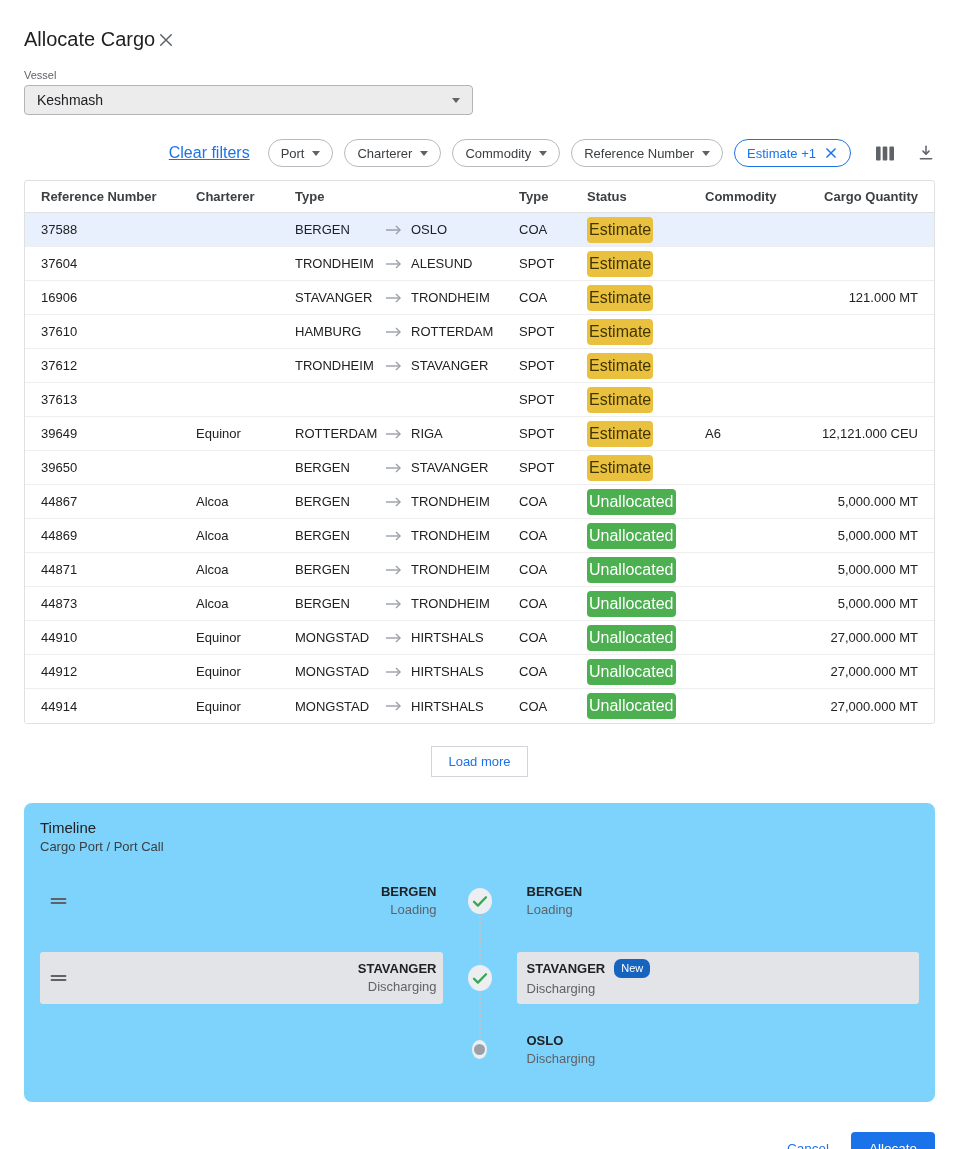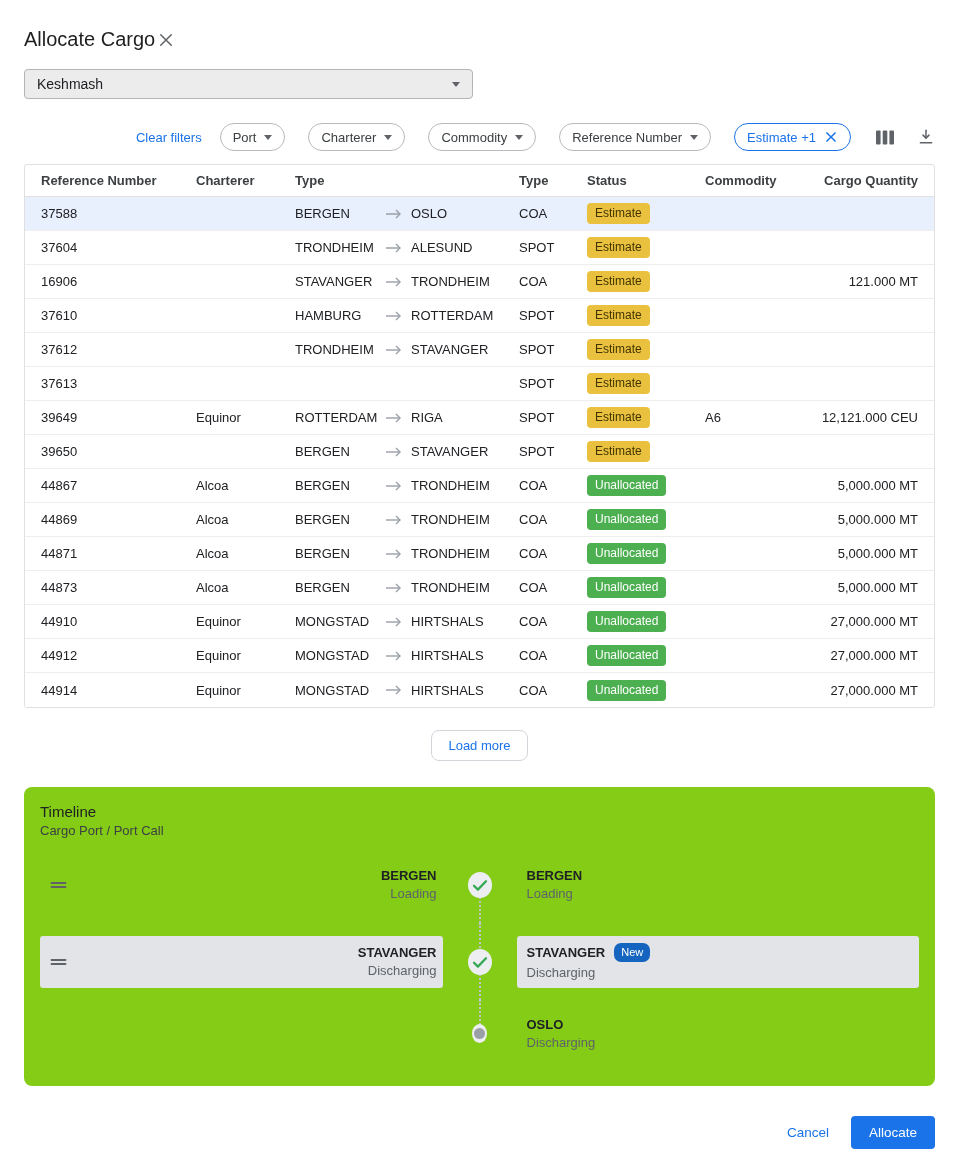--- a/index.html
+++ b/index.html
@@ -21,22 +21,22 @@
   .vessel-label { display: block; font-size: 11px; color: #5f6368; margin-bottom: 4px; }
   .select {
     width: 449px; height: 30px; background: #ececec; border: 1px solid #b4b4b4;
     border-radius: 4px; display: flex; align-items: center; justify-content: space-between;
     padding: 0 12px; font-size: 14px; cursor: pointer;
   }
   .caret { width: 0; height: 0; border-left: 4px solid transparent; border-right: 4px solid transparent; border-top: 5px solid #5f6368; display: inline-block; }
 
   
   .filter-row { margin-top: 24px; display: flex; justify-content: flex-end; align-items: center; }
-  .clear-link { color: #1a73e8; font-size: 13px; cursor: pointer; background: none; border: none; font-family: inherit; margin-right: 18px; }
-  .chips { display: flex; gap: 23px; align-items: center; }
+  .clear-link { color: #1a73e8; font-size: 16px; text-decoration: underline; cursor: pointer; background: none; border: none; font-family: inherit; margin-right: 18px; }
+  .chips { display: flex; gap: 11px; align-items: center; }
   .chip {
     display: inline-flex; align-items: center; gap: 8px; height: 28px; padding: 0 12px;
     background: #fff; border: 1px solid #b7bbbf; border-radius: 16px;
     font-size: 13px; color: #3c4043; cursor: pointer; font-family: inherit; white-space: nowrap;
   }
   .chip.active { border: 1.5px solid #1a73e8; color: #1a73e8; }
   .chip-x { display: inline-flex; line-height: 0; }
   .icon-group { display: flex; gap: 22px; margin-left: 24px; align-items: center; }
   .icon-btn { background: none; border: none; cursor: pointer; line-height: 0; padding: 0; }
 
@@ -45,31 +45,31 @@
   .thead, .trow { display: grid; grid-template-columns: 155px 99px 224px 68px 118px 100px 1fr; align-items: center; }
   .thead { height: 32px; border-bottom: 1px solid #e0e0e0; }
   .hcell { font-weight: 700; color: #3c4043; }
   .cell { padding-left: 16px; font-size: 13px; white-space: nowrap; overflow: hidden; }
   .c6 { padding-right: 16px; text-align: right; padding-left: 4px; }
   .trow { height: 34px; border-bottom: 1px solid #eeeeee; background: #fff; cursor: pointer; }
   .trow:last-child { border-bottom: none; }
   .route { display: flex; align-items: center; }
   .r-from { width: 90px; flex: none; }
   .r-arrow { width: 26px; flex: none; display: inline-flex; align-items: center; }
-  .badge { display: inline-block; font-size: 12px; padding: 3px 8px; border-radius: 4px; line-height: 1.25; }
+  .badge { display: inline-block; font-size: 16px; padding: 3px 2px; border-radius: 4px; line-height: 1.25; }
 
   
   .loadmore-wrap { text-align: center; margin: 22px 0 26px; }
   .loadmore {
     padding: 7px 16px; font-size: 13px; color: #1a73e8; border: 1px solid #d2d6db;
-    background: #fff; border-radius: 8px; cursor: pointer; font-family: inherit;
+    background: #fff; border-radius: 0; cursor: pointer; font-family: inherit;
   }
 
   
-  .timeline { background: #84cc16; border-radius: 8px; padding: 16px 16px 20px; }
+  .timeline { background: #7dd3fc; border-radius: 8px; padding: 16px 16px 20px; }
   .tl-title { font-size: 15px; color: #202124; }
   .tl-sub { font-size: 13px; color: #3c4043; margin-top: 3px; }
   .tl-rows { margin-top: 8px; }
   .tlrow { display: grid; grid-template-columns: 1fr 74px 1fr; align-items: center; min-height: 77px; }
   .tlrow.last { min-height: 66px; }
   .tl-left { display: flex; align-items: center; height: 52px; border-radius: 3px; padding: 0 6px 0 10px; }
   .tl-right { display: flex; align-items: center; height: 52px; border-radius: 3px; padding: 0 10px; }
   .tlrow.highlight .tl-left, .tlrow.highlight .tl-right { background: #e2e4e8; }
   .drag { line-height: 0; cursor: grab; flex: none; }
   .tl-text { margin-left: auto; text-align: right; }
@@ -98,20 +98,21 @@
   <div class="dlg-header">
     <h1 class="dlg-title">Allocate Cargo</h1>
     <button class="close-btn" aria-label="Close">
       <svg width="18" height="18" viewBox="0 0 24 24" fill="none" stroke="#5f6368" stroke-width="2" stroke-linecap="round">
           <path d="M5 5l14 14M19 5L5 19"></path>
         </svg>
     </button>
   </div>
 
   <div class="vessel">
+    <label class="vessel-label">Vessel</label>
     <div class="select">
       <span>Keshmash</span>
       <span class="caret"></span>
     </div>
   </div>
 
   <div class="filter-row">
     <button class="clear-link">Clear filters</button>
     <div class="chips">
         <button class="chip">

